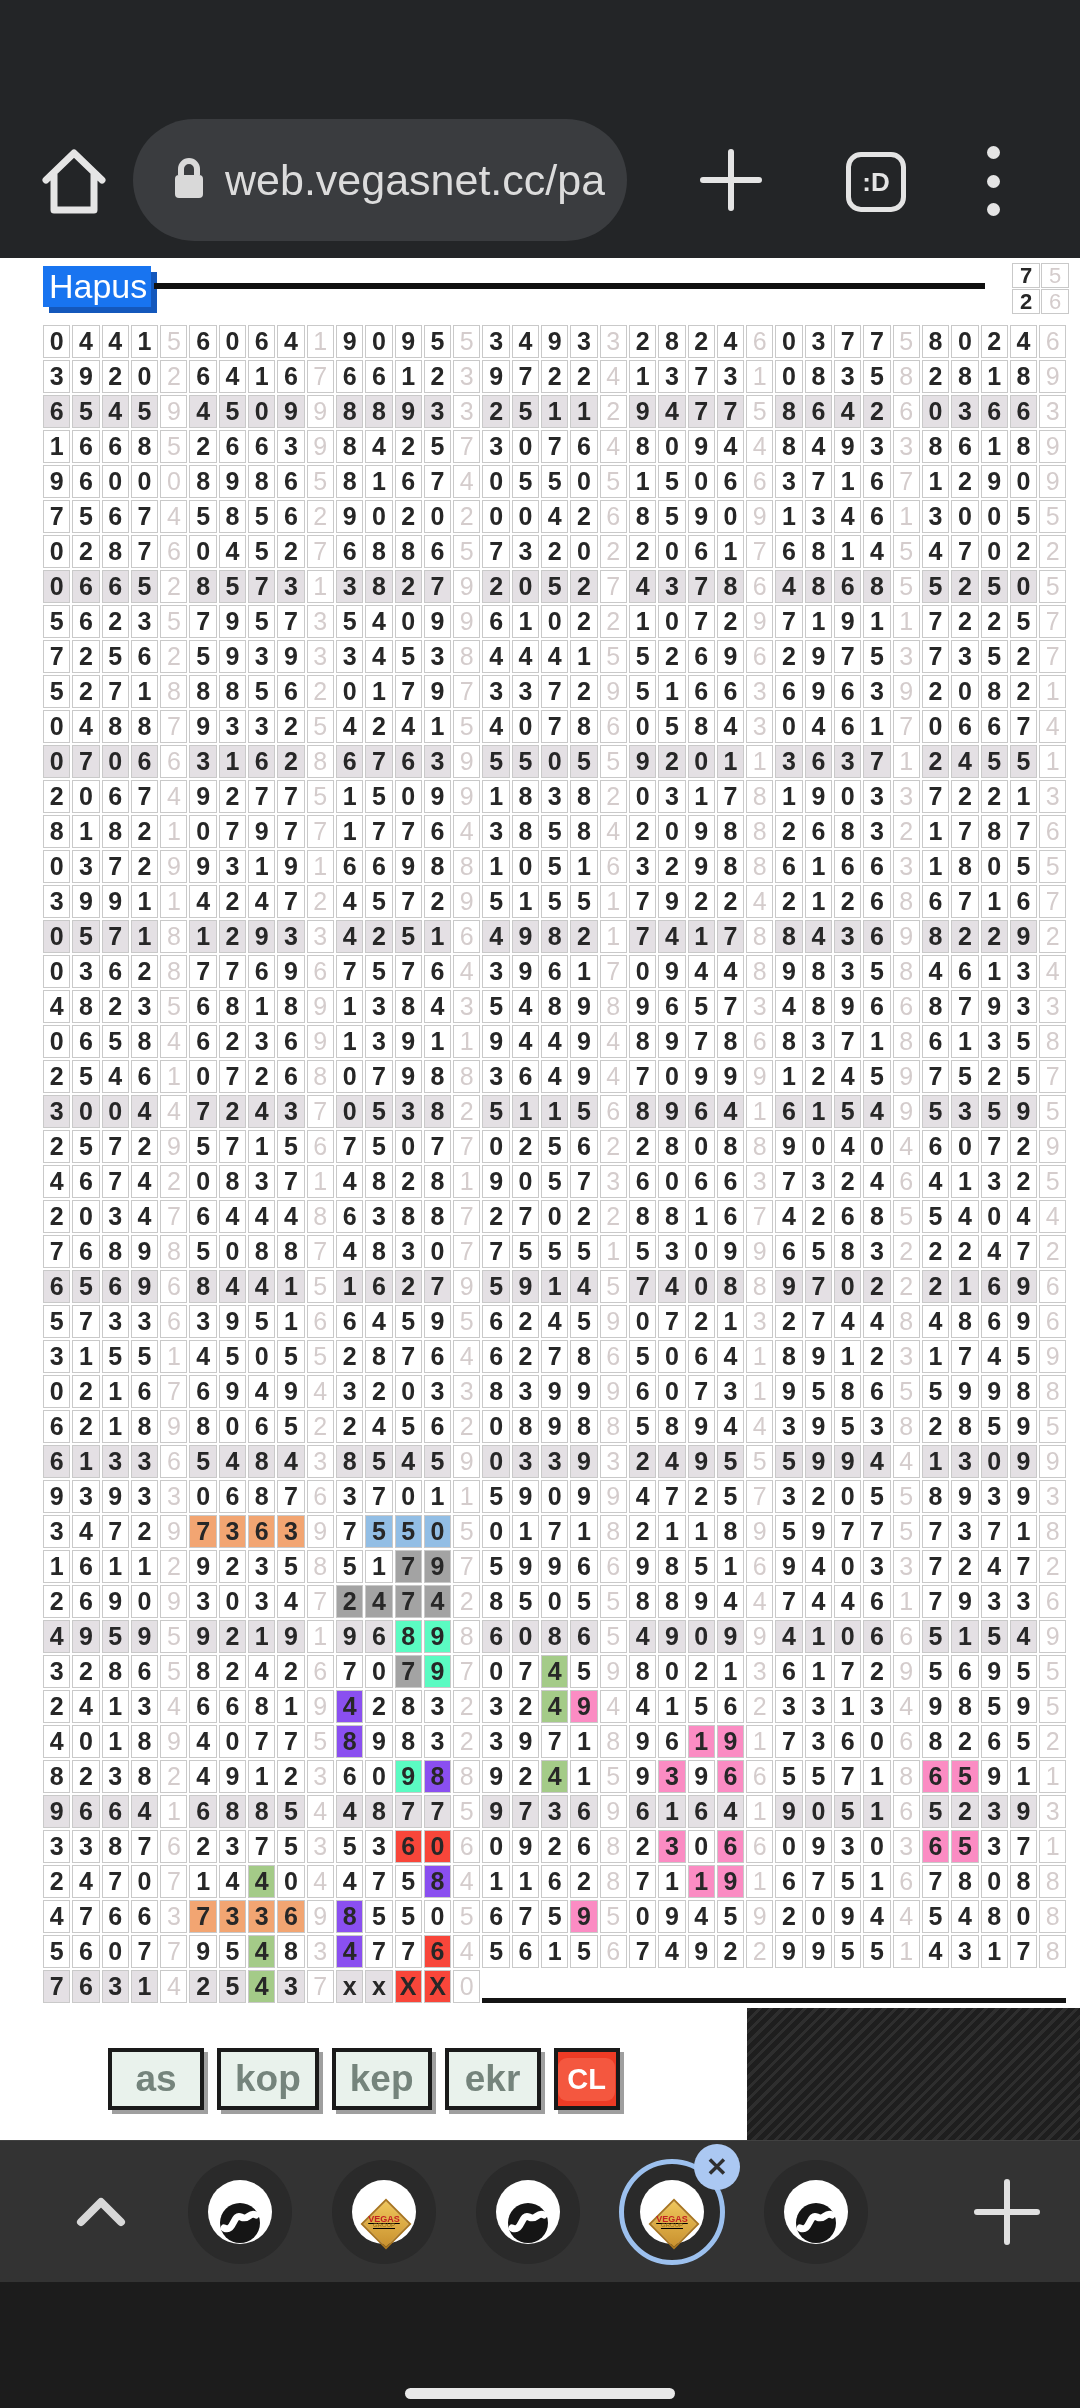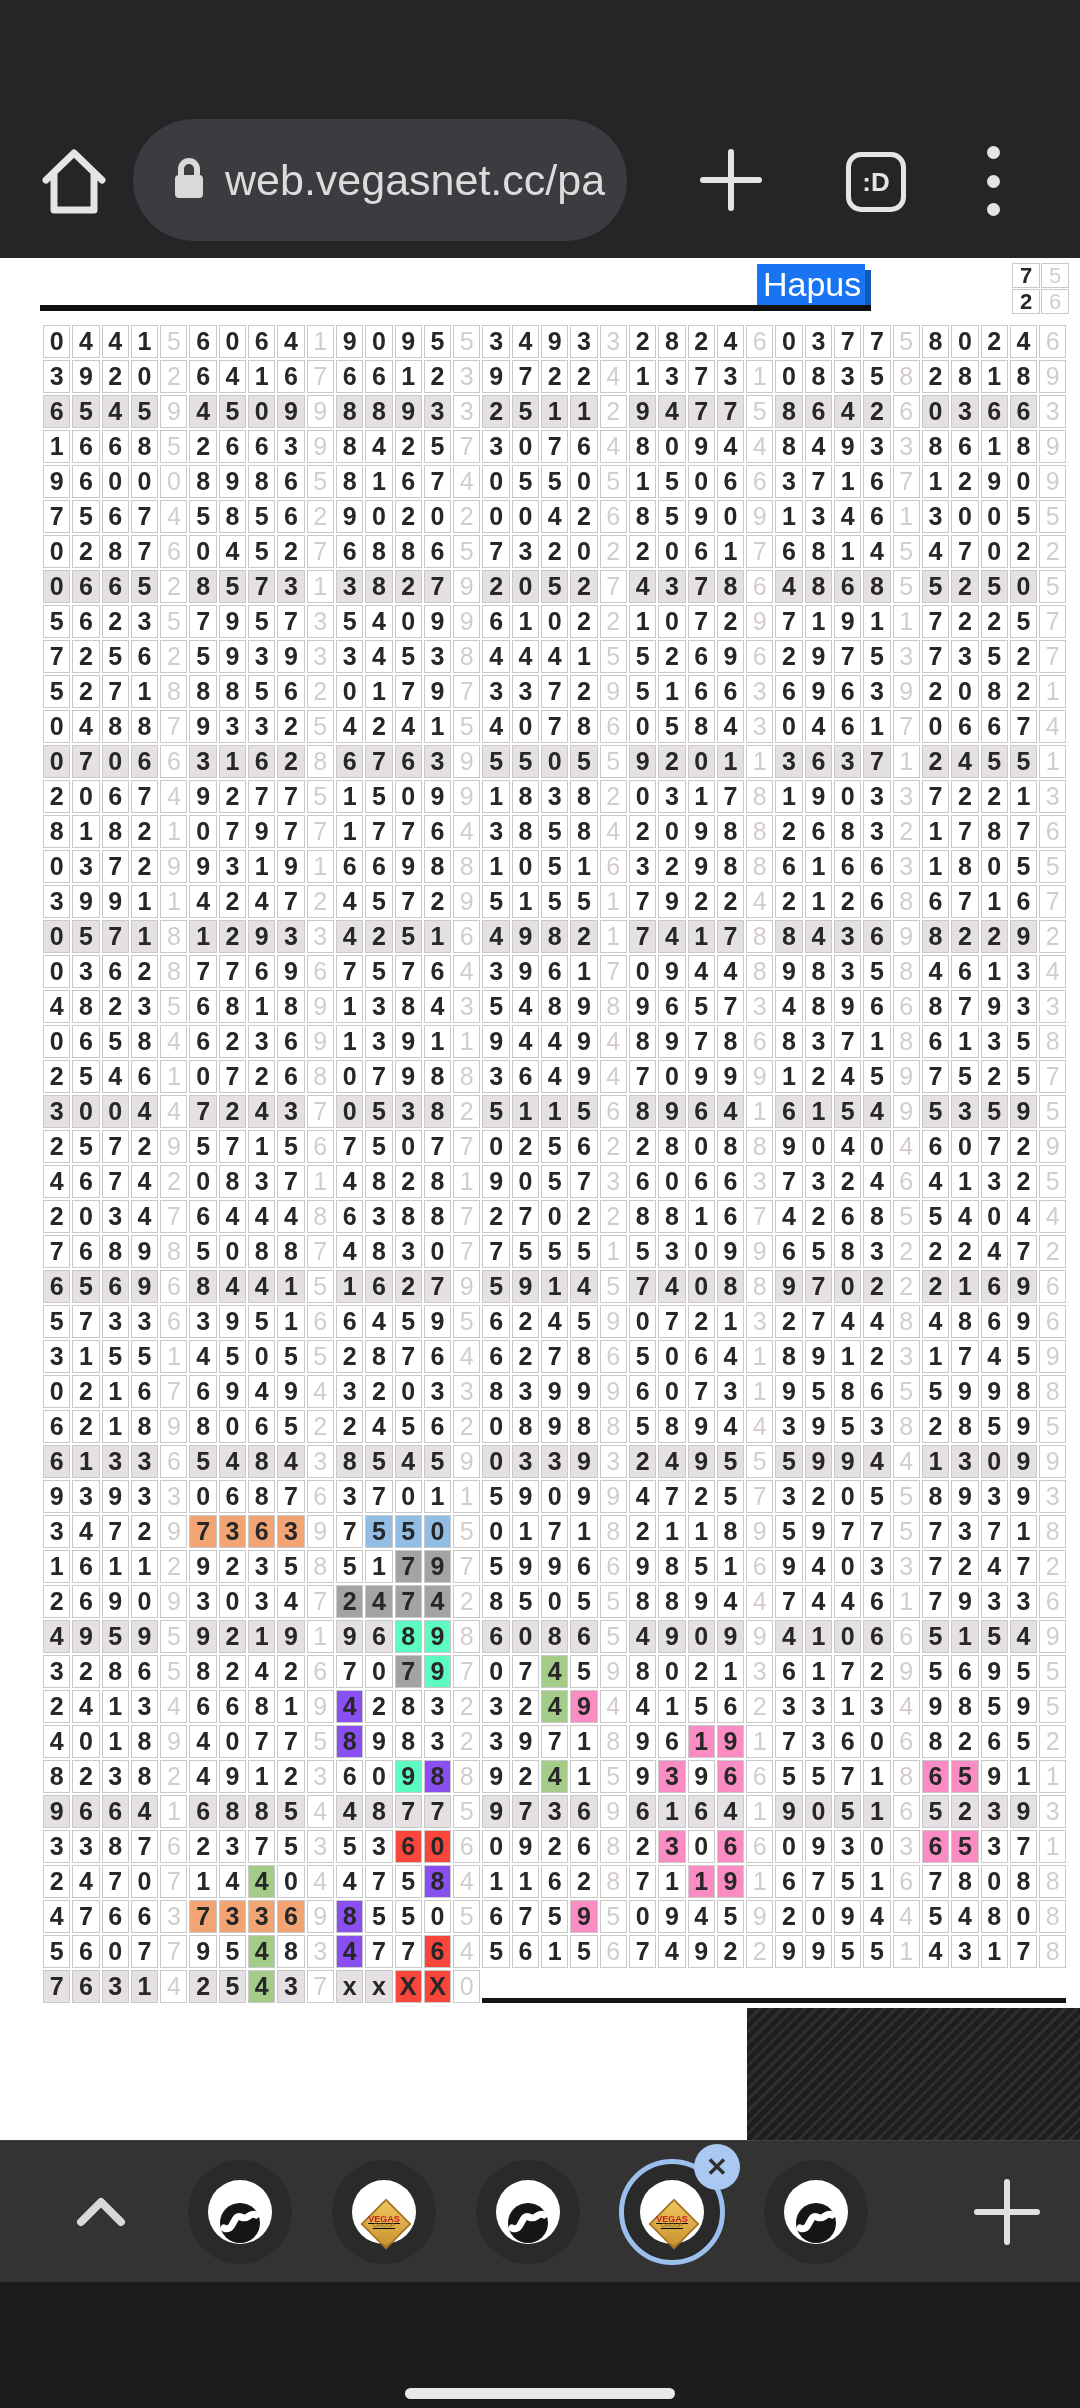--- a/index.html
+++ b/index.html
@@ -14,21 +14,21 @@
   .urltext{margin-left:16px;font-size:43px;color:#DCDCDC;white-space:nowrap;overflow:hidden;}
   .plusicon{position:absolute;left:699px;top:148px;}
   .tabbox{position:absolute;left:846px;top:152px;width:50px;height:50px;border:5px solid #E4E4E4;
           border-radius:15px;display:flex;align-items:center;justify-content:center;
           color:#E4E4E4;font-weight:bold;font-size:26px;}
   .kebab{position:absolute;left:980px;top:146px;width:26px;height:70px;display:flex;
          flex-direction:column;justify-content:space-between;align-items:center;}
   .kebab i{width:13px;height:13px;border-radius:50%;background:#E4E4E4;}
   
   .page{position:absolute;left:0;top:258px;width:1080px;height:1882px;background:#fff;}
-  .palette{position:absolute;left:43px;top:6px;height:44px;display:flex;align-items:flex-end;flex-direction:column;}
+  .palette{position:absolute;left:43px;top:6px;height:44px;display:flex;align-items:center;}
   .hapus{width:108px;border:none;background:#1874F0;color:#fff;font-size:34px;
          font-family:"Liberation Sans",sans-serif;box-shadow:6px 6px 0 #1458BC;margin-right:6px;}
   #swatches{display:flex;}
   .swatch{width:95px;border:3px solid #101010;margin-left:-3px;box-sizing:border-box;}
   #peek{position:absolute;left:1012px;top:5px;display:grid;
         grid-template-columns:28px 28px;grid-auto-rows:25px;gap:1px;}
   #peek .cell{font-size:22px;}
   
   #grid{position:absolute;left:43px;top:67px;display:grid;
         grid-template-columns:repeat(35,27.3px);grid-auto-rows:33px;gap:2px;}
@@ -1783,20 +1783,31 @@
         <div class="cell sh" style="background: rgb(164, 203, 136);">4</div>
         <div class="cell sh">3</div>
         <div class="cell lt">7</div>
         <div class="cell sh">x</div>
         <div class="cell sh">x</div>
         <div class="cell sh" style="background: rgb(248, 70, 58);">X</div>
         <div class="cell sh" style="background: rgb(248, 70, 58);">X</div>
         <div class="cell lt">0</div>
         <div class="tend" style="grid-column: span 20;"></div>
       </div>
+    <div class="btnrow">
+      <span id="abtns" style="display:flex;gap:13px;">
+          <button class="abtn">as</button>
+          <button class="abtn">kop</button>
+          <button class="abtn">kep</button>
+          <button class="abtn">ekr</button>
+        </span>
+      <button class="clbtn">
+        <span>CL</span>
+      </button>
+    </div>
     <div class="texture"></div>
   </div>
 
   <div class="toolbar">
     <div class="chev">
       <svg width="58" height="38" viewBox="0 0 58 38">
         <path d="M9 29 L29 9 L49 29" stroke="#D8D8D8" stroke-width="8" fill="none" stroke-linecap="round" stroke-linejoin="round"></path>
       </svg>
     </div>
     <div id="tabs">

